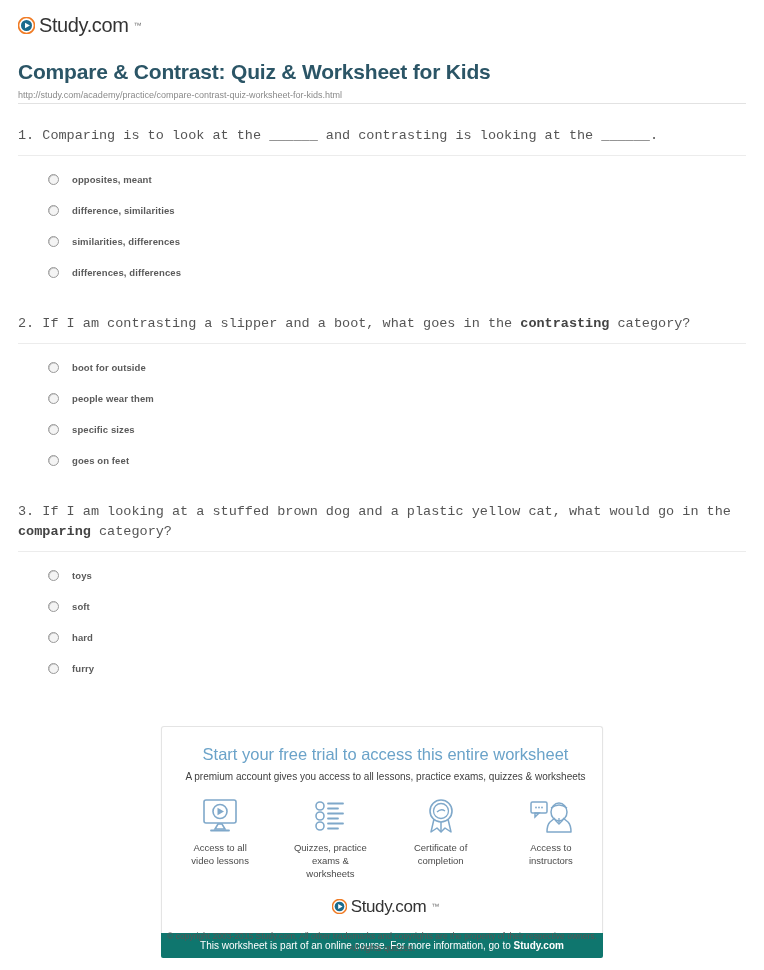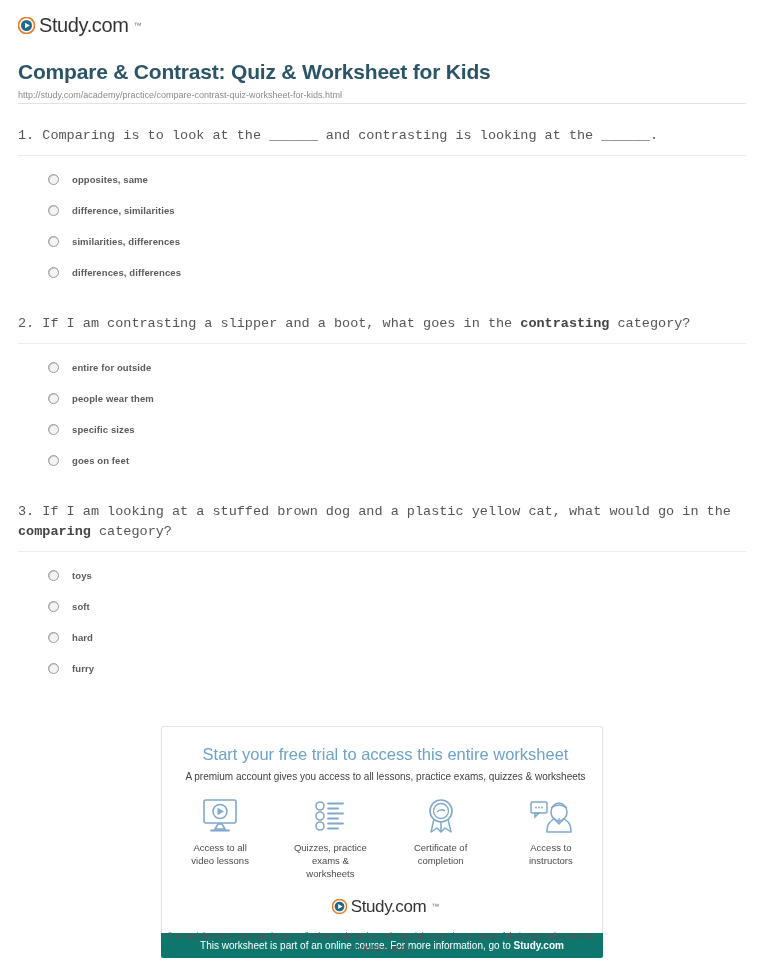--- a/index.html
+++ b/index.html
@@ -212,21 +212,21 @@
     <p class="doc-url">http://study.com/academy/practice/compare-contrast-quiz-worksheet-for-kids.html</p>
   </div>
 
   <div class="questions">
 
     <div class="question-block">
       <p class="question-text"><span>1.</span><span> Comparing is to look at the </span><span class="blank">______</span><span> and contrasting is looking at the </span><span class="blank">______</span><span>.</span></p>
       <ul class="options">
         <li class="option-row">
             <span class="radio"></span>
-            <span class="option-label">opposites, same</span>
+            <span class="option-label">opposites, meant</span>
           </li>
         <li class="option-row">
             <span class="radio"></span>
             <span class="option-label">difference, similarities</span>
           </li>
         <li class="option-row">
             <span class="radio"></span>
             <span class="option-label">similarities, differences</span>
           </li>
         <li class="option-row">
@@ -234,21 +234,21 @@
             <span class="option-label">differences, differences</span>
           </li>
       </ul>
     </div>
 
     <div class="question-block">
       <p class="question-text"><span>2.</span><span> If I am contrasting a slipper and a boot, what goes in the </span><b>contrasting</b><span> category?</span></p>
       <ul class="options">
         <li class="option-row">
             <span class="radio"></span>
-            <span class="option-label">entire for outside</span>
+            <span class="option-label">boot for outside</span>
           </li>
         <li class="option-row">
             <span class="radio"></span>
             <span class="option-label">people wear them</span>
           </li>
         <li class="option-row">
             <span class="radio"></span>
             <span class="option-label">specific sizes</span>
           </li>
         <li class="option-row">

